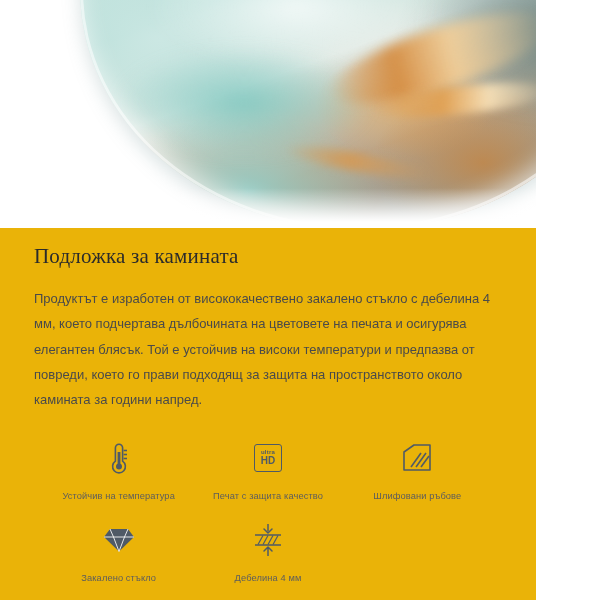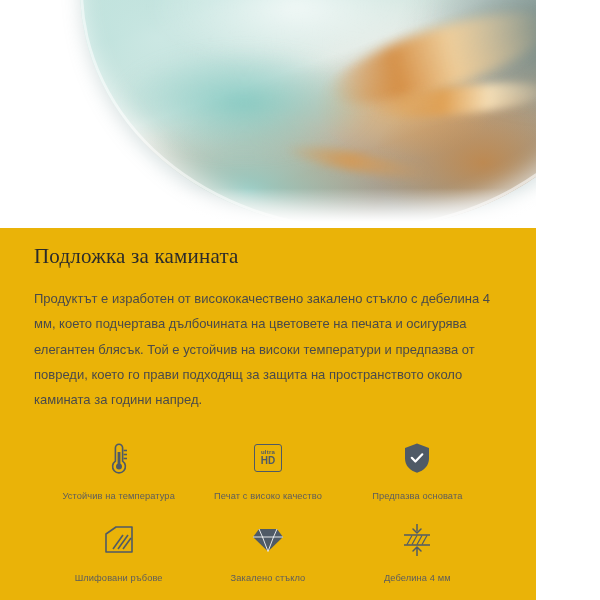--- a/index.html
+++ b/index.html
@@ -271,32 +271,23 @@
         <span class="feature-label">Устойчив на температура</span>
       </div>
 
       <div class="feature">
         <span class="feature-icon">
           <span class="ultrahd-box">
             <span class="u1">ultra</span>
             <span class="u2">HD</span>
           </span>
         </span>
-        <span class="feature-label">Печат с високо качество</span>
-      </div>
-
-      <div class="feature">
-        <span class="feature-icon">
-          <svg width="30" height="34" viewBox="0 0 30 34" fill="none">
-            <path d="M15 2.5 L27 7 v10.5 c0 7.2 -5.2 12.2 -12 14.2 C8.2 29.7 3 24.7 3 17.5 V7 z" fill="#4f5a66"></path>
-            <path d="M9.8 16.8 l3.6 3.7 l6.9 -7.2" stroke="#ffffff" stroke-width="2.2" fill="none" stroke-linecap="round" stroke-linejoin="round"></path>
-          </svg>
-        </span>
-        <span class="feature-label">Предпазва основата</span>
-      </div>
+        <span class="feature-label">Печат с защита качество</span>
+      </div>
+
 
       <div class="feature">
         <span class="feature-icon">
           <svg width="32" height="30" viewBox="0 0 32 30" fill="none" stroke="#4f5a66" stroke-width="1.6">
             <path d="M3 27 V9 L13 2 H29 V27 z" stroke-linejoin="round"></path>
             <line x1="10" y1="24" x2="20" y2="10"></line>
             <line x1="15" y1="24" x2="25" y2="10"></line>
             <line x1="20" y1="24" x2="28" y2="13"></line>
           </svg>
         </span>

